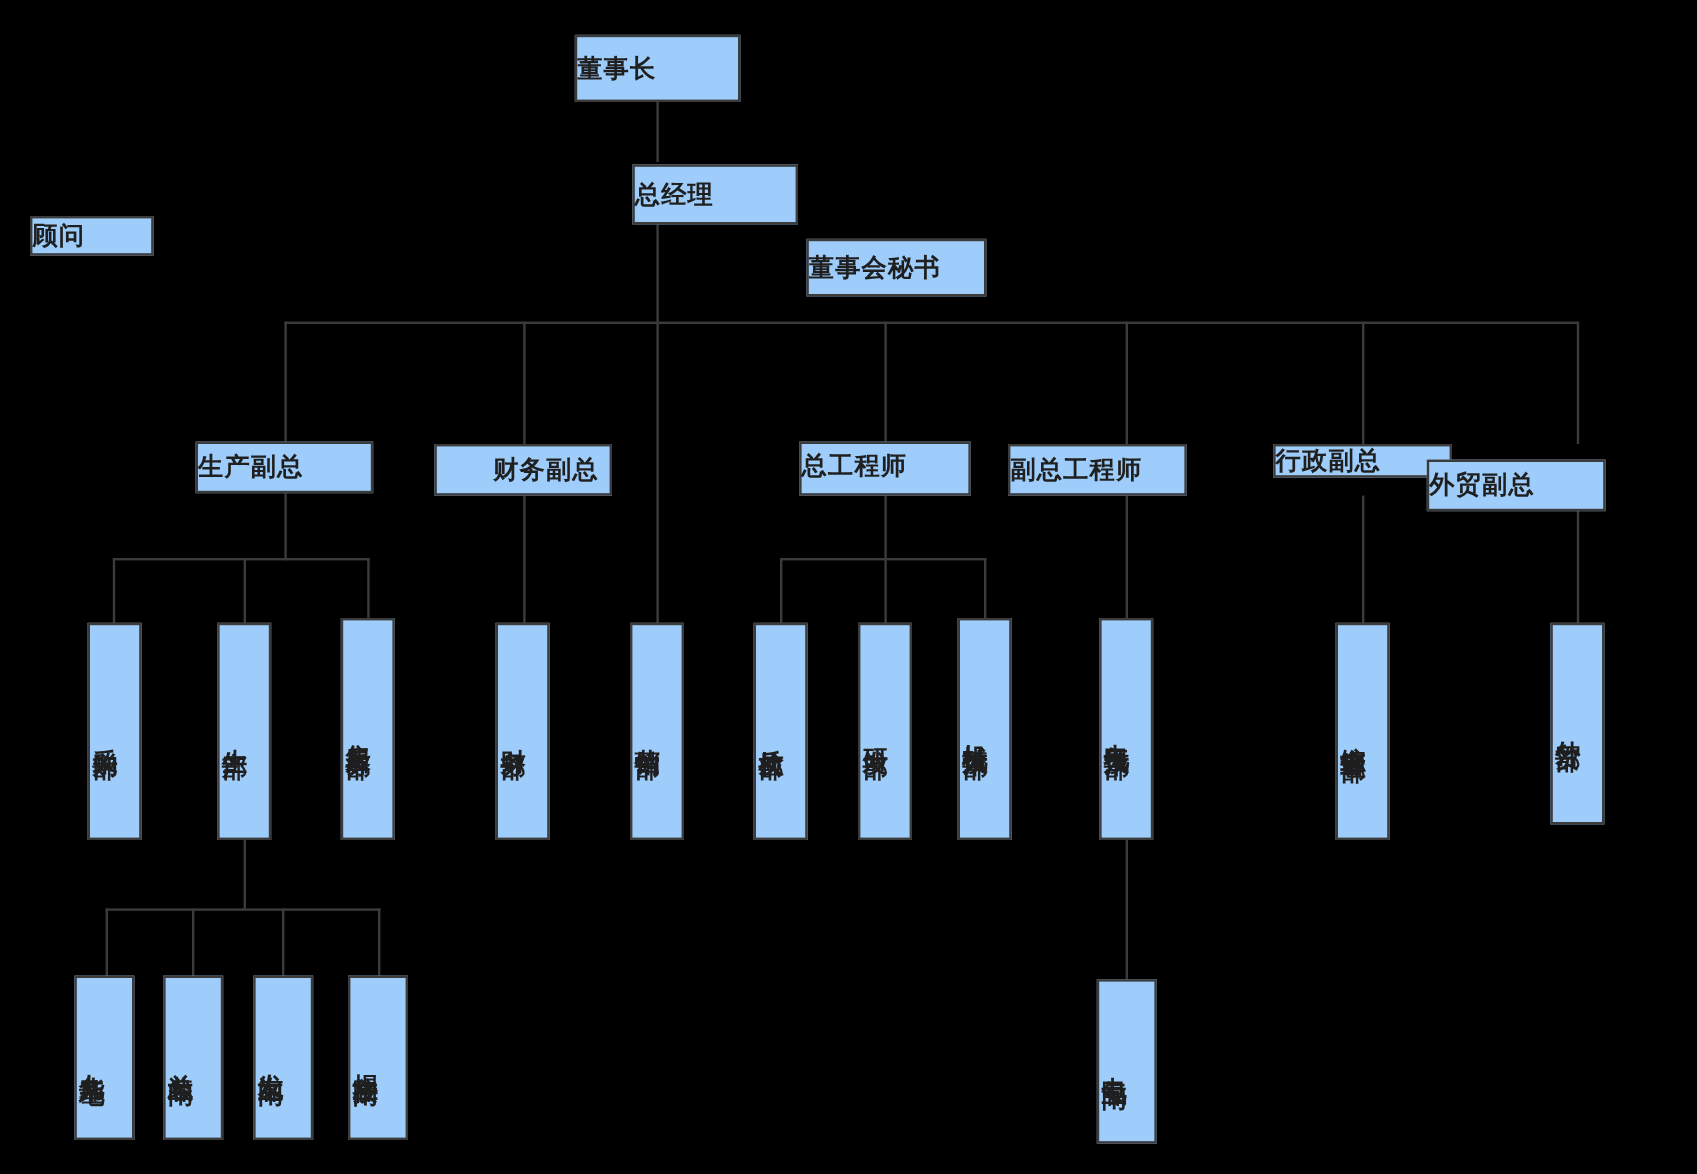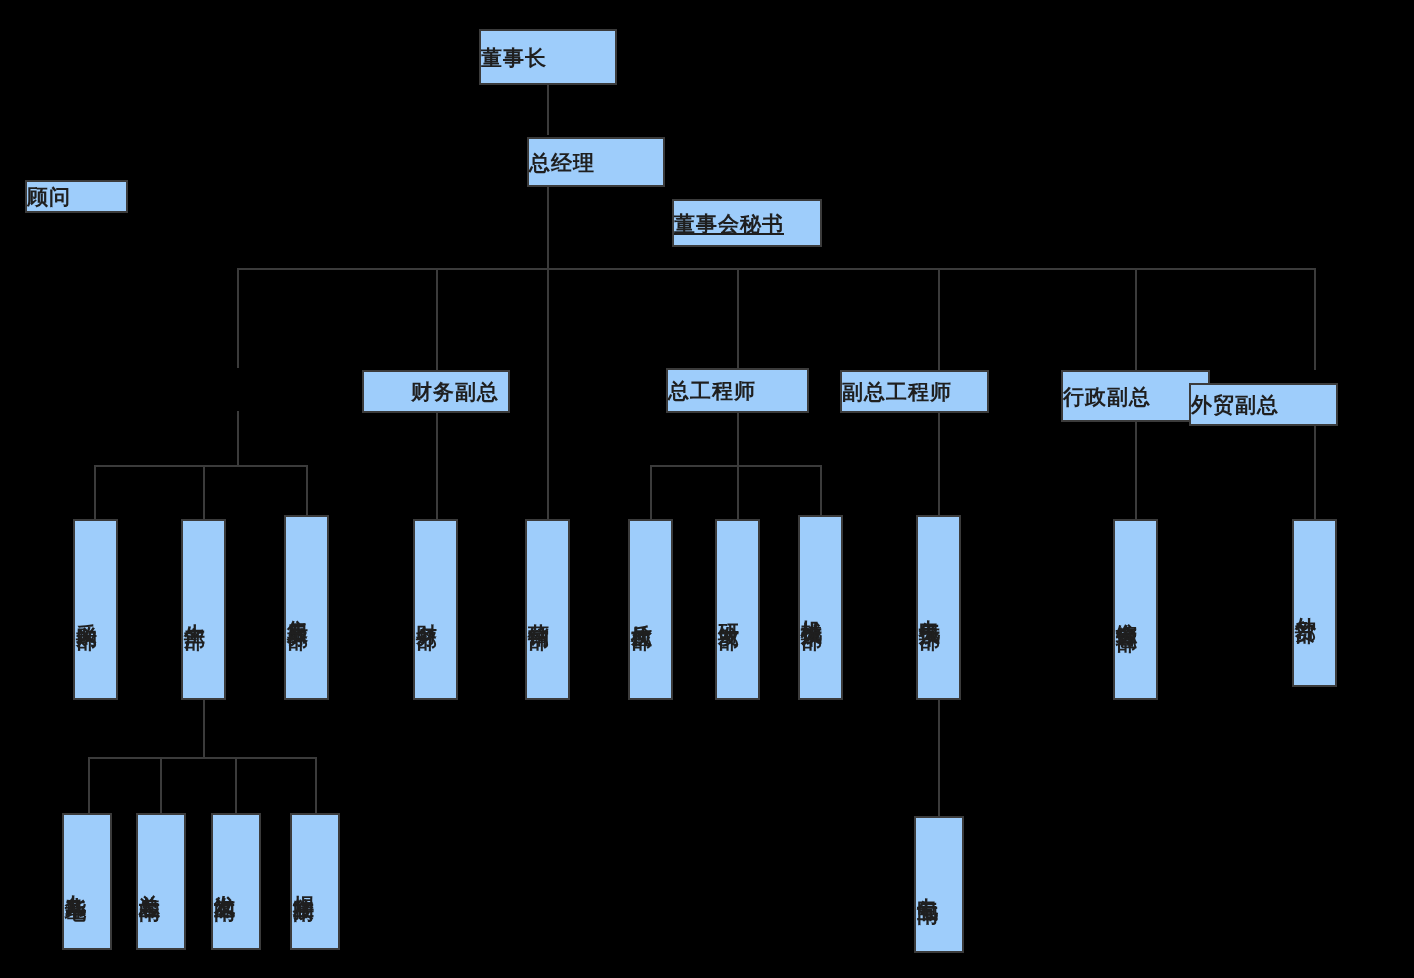--- a/index.html
+++ b/index.html
@@ -100,42 +100,45 @@
   <div class="edge v" style="left:938px; top:700px; height:117px;"></div>
 
   <div class="node horiz" style="left:479px; top:29px; width:138px; height:56px;">
     <span>董事长</span>
   </div>
 
   <div class="node horiz" style="left:479px; top:137px; width:138px; height:50px;margin-left:48px;">
     <span>总经理</span>
   </div>
 
-  <div class="node horiz" style="left:672px; top:199px; width:150px; height:48px;text-decoration:underline;">
+  <div class="node horiz" style="left:672px; top:199px; width:150px; height:48px;">
     <span>董事会秘书</span>
   </div>
 
   <div class="node horiz" style="left:25px; top:180px; width:103px; height:33px;">
     <span>顾问</span>
   </div>
 
+  <div class="node horiz" style="left:163px; top:368px; width:148px; height:43px;">
+    <span>生产副总</span>
+  </div>
 
   <div class="node horiz" style="left:362px; top:370px; width:148px; height:43px;padding-left:47px;">
     <span>财务副总</span>
   </div>
 
-  <div class="node horiz" style="left:666px; top:368px; width:143px; height:45px;">
+  <div class="node horiz" style="left:666px; top:368px; width:143px; height:45px;font-family:Liberation Mono, monospace;">
     <span>总工程师</span>
   </div>
 
   <div class="node horiz" style="left:840px; top:370px; width:149px; height:43px;">
     <span>副总工程师</span>
   </div>
 
-  <div class="node horiz" style="left:1061px; top:370px; width:149px; height:52px;">
+  <div class="node horiz" style="left:1061px; top:370px; width:149px; height:28px;">
     <span>行政副总</span>
   </div>
 
   <div class="node horiz" style="left:1189px; top:370px; width:149px; height:43px;margin-top:13px;">
     <span>外贸副总</span>
   </div>
 
   <div class="node vert" style="left:73px; top:519px; width:45px; height:181px;">
     <span class="vlabel">采购部</span>
   </div>

